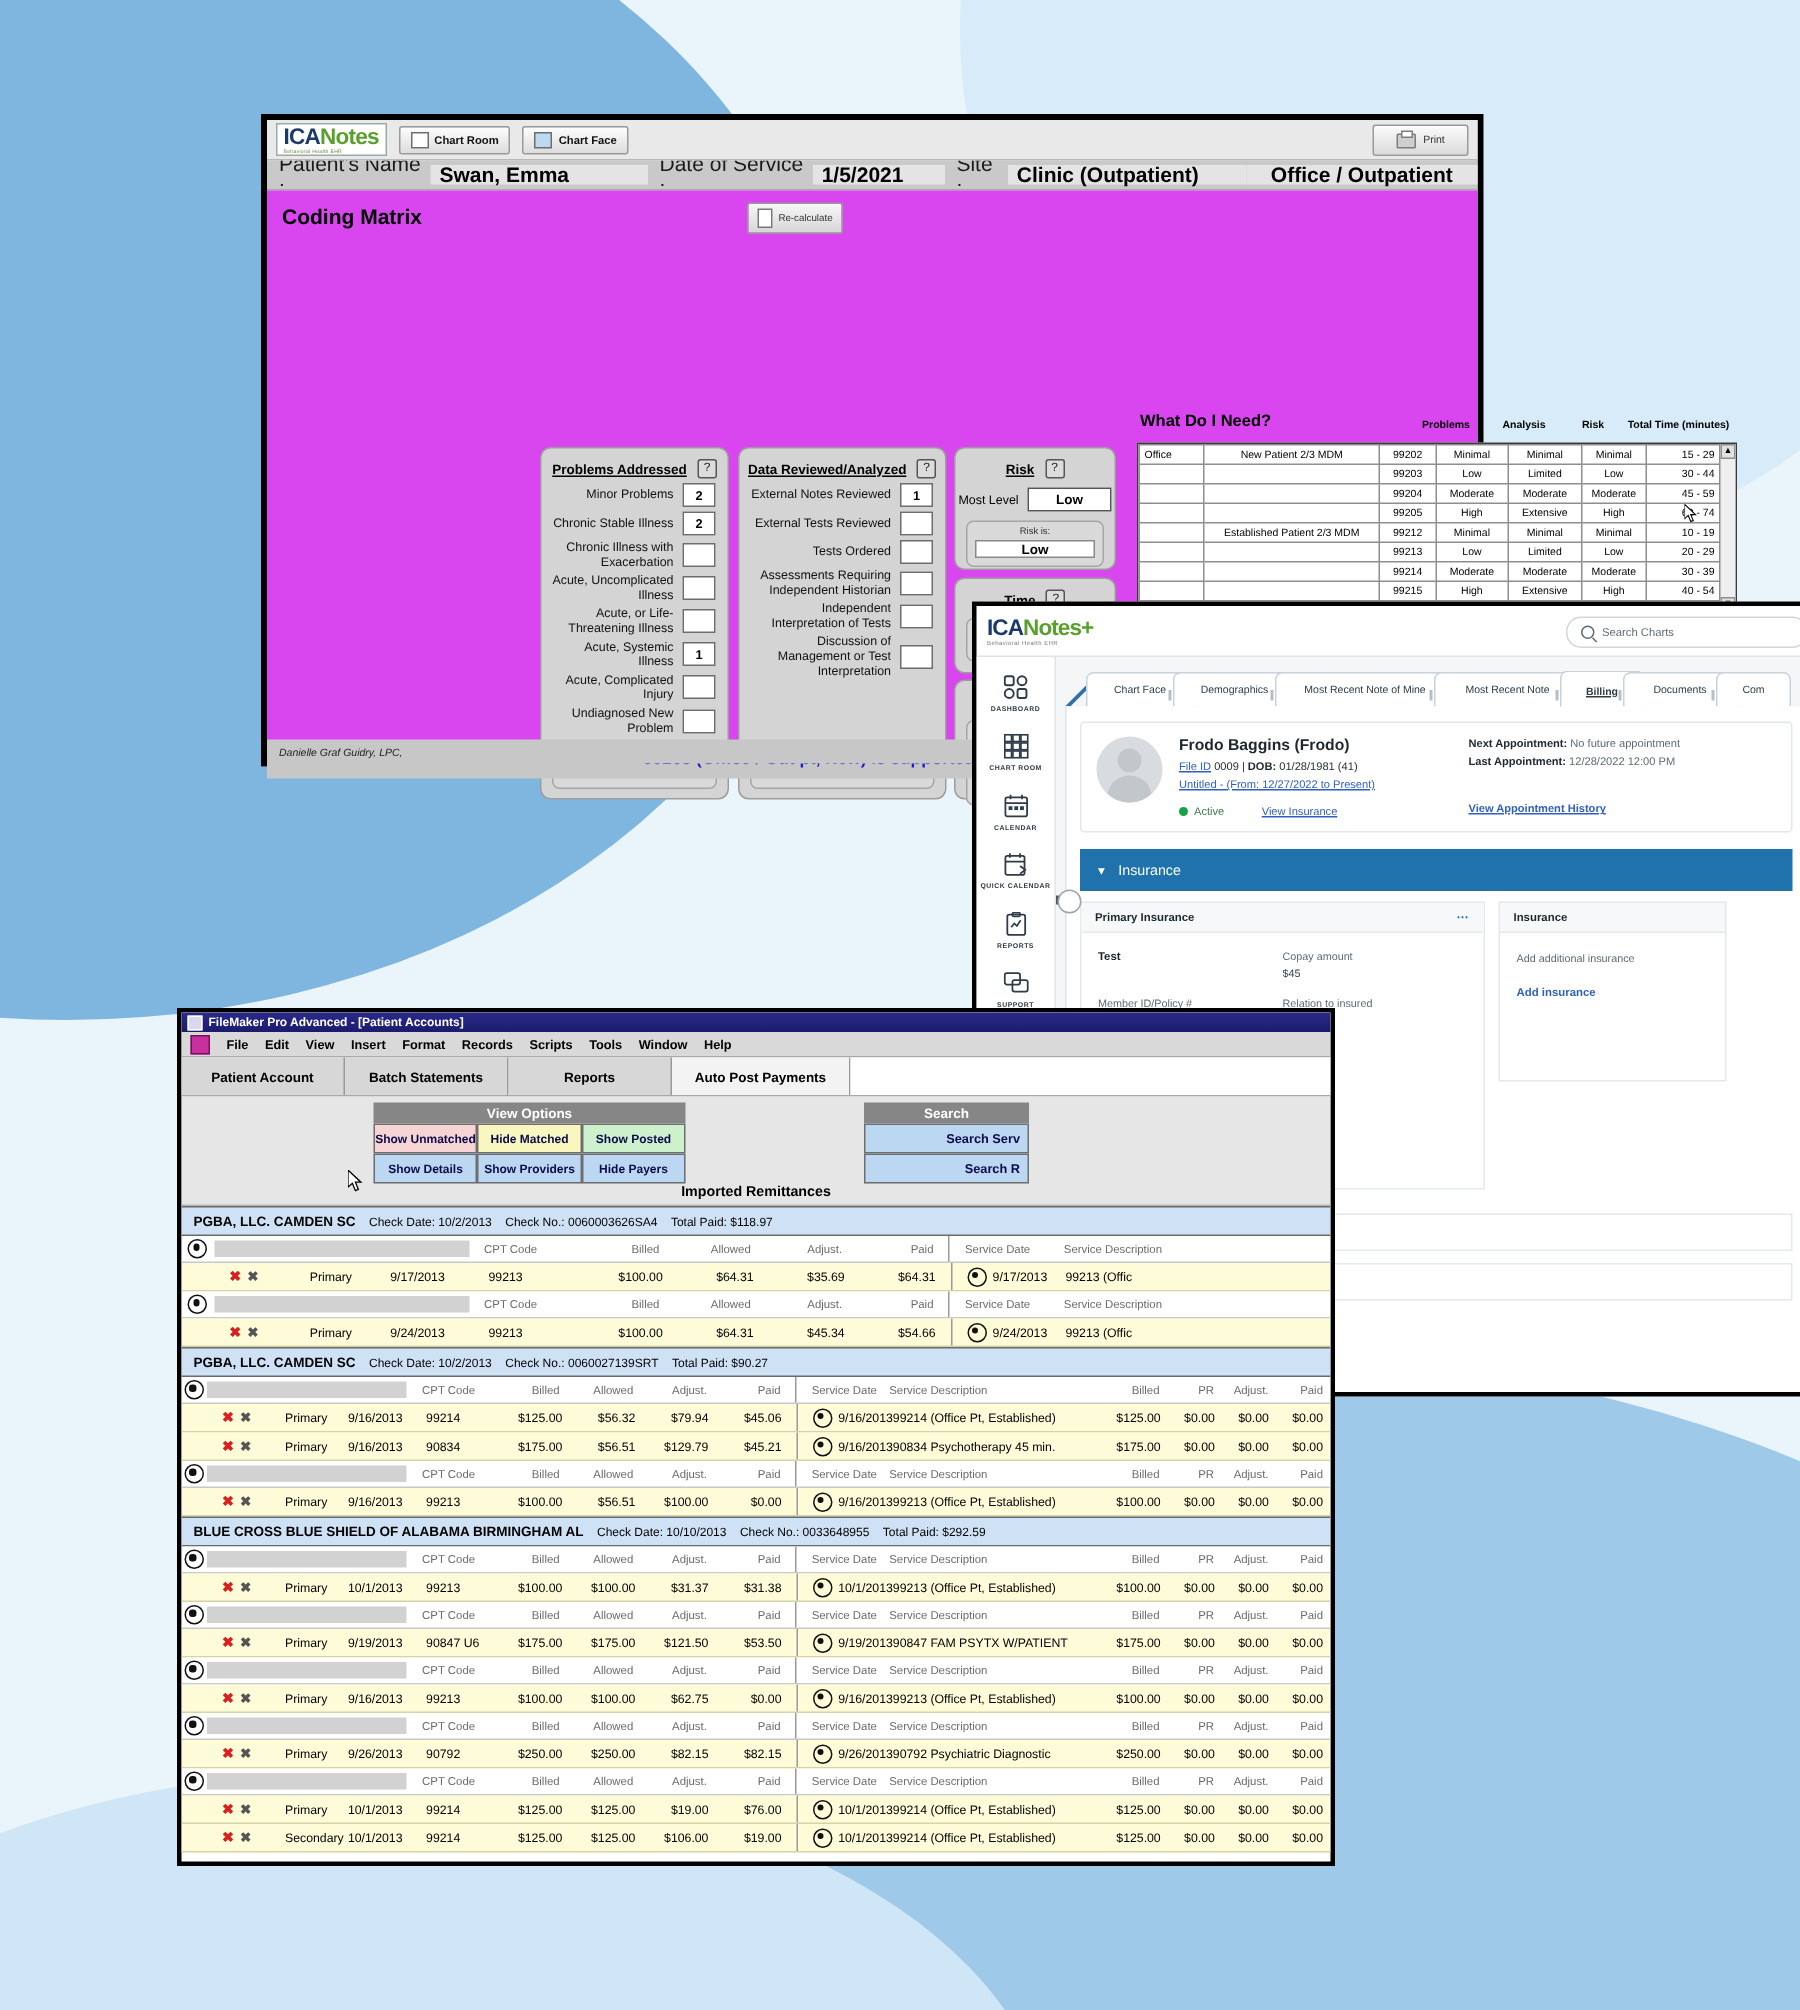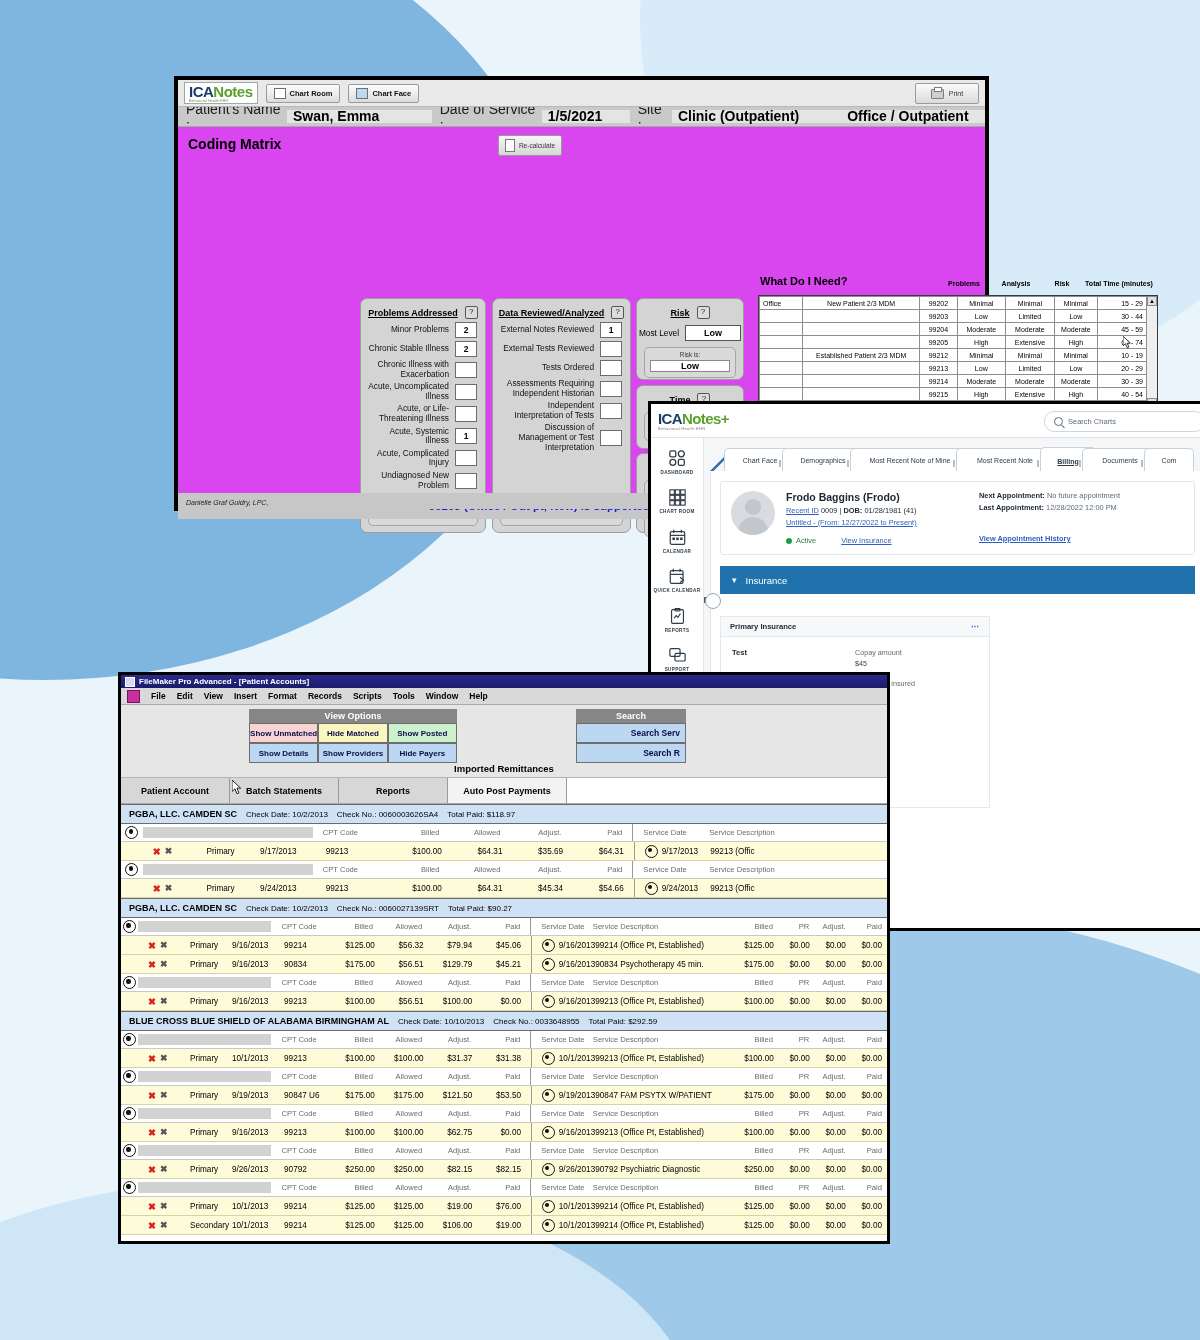--- a/index.html
+++ b/index.html
@@ -133,21 +133,21 @@
   .lnk{color:#2f5fbf;text-decoration:underline;}
   .ptright{width:205px;font-size:7.4px;}
   .ptright .r{margin-bottom:3px;}
   .ptright .k{font-weight:bold;color:#1d2730;}
   .ptright .v{color:#5d6a76;}
   #status-row{display:flex;align-items:center;gap:7px;margin-top:9px;font-size:7.4px;}
   .dot{width:6px;height:6px;border-radius:50%;background:#17a24a;display:inline-block;}
 
   #ins-header{margin:11px 9px 0 9px;background:#1f72ab;color:#fff;height:28px;display:flex;align-items:center;gap:9px;padding:0 12px;font-size:9.5px;}
   .chev{font-size:9px;}
-  #ins-body{margin:0 9px;display:flex;gap:9px;padding-top:22px;flex-direction:column;}
+  #ins-body{margin:0 9px;display:flex;gap:9px;padding-top:7px;}
   .card{border:1px solid #e4e9ee;background:#fff;}
   #prim-card{width:268px;}
   .card-hd{background:#f6f8fa;border-bottom:1px solid #e4e9ee;height:19px;display:flex;align-items:center;justify-content:space-between;padding:0 9px;font-size:7.6px;font-weight:bold;color:#1d2730;}
   .dots{color:#2f5fbf;letter-spacing:1px;font-size:8px;}
   .card-bd{padding:11px 11px 13px;display:flex;flex-wrap:wrap;}
   .fld{width:50%;margin-bottom:11px;}
   .fld .k{font-size:7.2px;color:#5d6a76;}
   .fld .v{font-size:7.2px;color:#32414f;margin-top:2px;}
   .fld .k.b{font-weight:bold;color:#1d2730;font-size:7.6px;}
   #add-card{width:150px;height:118px;}
@@ -626,21 +626,21 @@
       <div id="panel-area">
 
         <div id="ptcard">
           <div id="avatar">
               <span class="hd"></span>
               <span class="bd"></span>
             </div>
           <div class="ptnames">
             <div id="pt-name">Frodo Baggins (Frodo)</div>
             <div class="ptline">
-              <span class="lnk">Recent ID</span>
+              <span class="lnk">File ID</span>
               <span>0009</span>
               |
               <span style="font-weight:bold">DOB:</span>
               <span>01/28/1981 (41)</span>
             </div>
             <div class="ptline">
               <span class="lnk">Untitled - (From: 12/27/2022 to Present)</span>
             </div>
             <div id="status-row">
               <span style="display:flex;align-items:center;gap:4px">
@@ -748,20 +748,28 @@
     <span>View</span>
     <span>Insert</span>
     <span>Format</span>
     <span>Records</span>
     <span>Scripts</span>
     <span>Tools</span>
     <span>Window</span>
     <span>Help</span>
   </div>
 
+  <div id="fm-tabs">
+    <div class="fmtab">Patient Account</div>
+    <div class="fmtab">Batch Statements</div>
+    <div class="fmtab">Reports</div>
+    <div class="fmtab wide active">Auto Post Payments</div>
+    <div class="fmtab blank"></div>
+  </div>
+
   <div id="fm-tools">
     <div id="viewopts">
       <div class="vo-hd">View Options</div>
       <div class="vo-row">
         <div class="vo-btn" style="background:#f6d4d4">Show Unmatched</div>
         <div class="vo-btn" style="background:#faf6c0">Hide Matched</div>
         <div class="vo-btn" style="background:#cdf0cd">Show Posted</div>
       </div>
       <div class="vo-row">
         <div class="vo-btn" style="background:#bcd7f2">Show Details</div>
@@ -770,28 +778,20 @@
       </div>
     </div>
     <div id="searchblk">
       <div class="sb-hd">Search</div>
       <div class="sb-btn">Search Serv</div>
       <div class="sb-btn">Search R</div>
     </div>
     <div id="imported-lbl">Imported Remittances</div>
   </div>
 
-  <div id="fm-tabs">
-    <div class="fmtab">Patient Account</div>
-    <div class="fmtab">Batch Statements</div>
-    <div class="fmtab">Reports</div>
-    <div class="fmtab wide active">Auto Post Payments</div>
-    <div class="fmtab blank"></div>
-  </div>
-
   <div id="fm-rows">
       <div class="payer-row">
         <span class="nm">PGBA, LLC. CAMDEN SC</span>
         <span class="sm">Check Date: 10/2/2013</span>
         <span class="sm">Check No.: 0060003626SA4</span>
         <span class="sm">Total Paid: $118.97</span>
       </div>
       <div class="hdr-row">
         <span style="width:22px;display:flex;justify-content:center">
           <span class="eye"></span>

